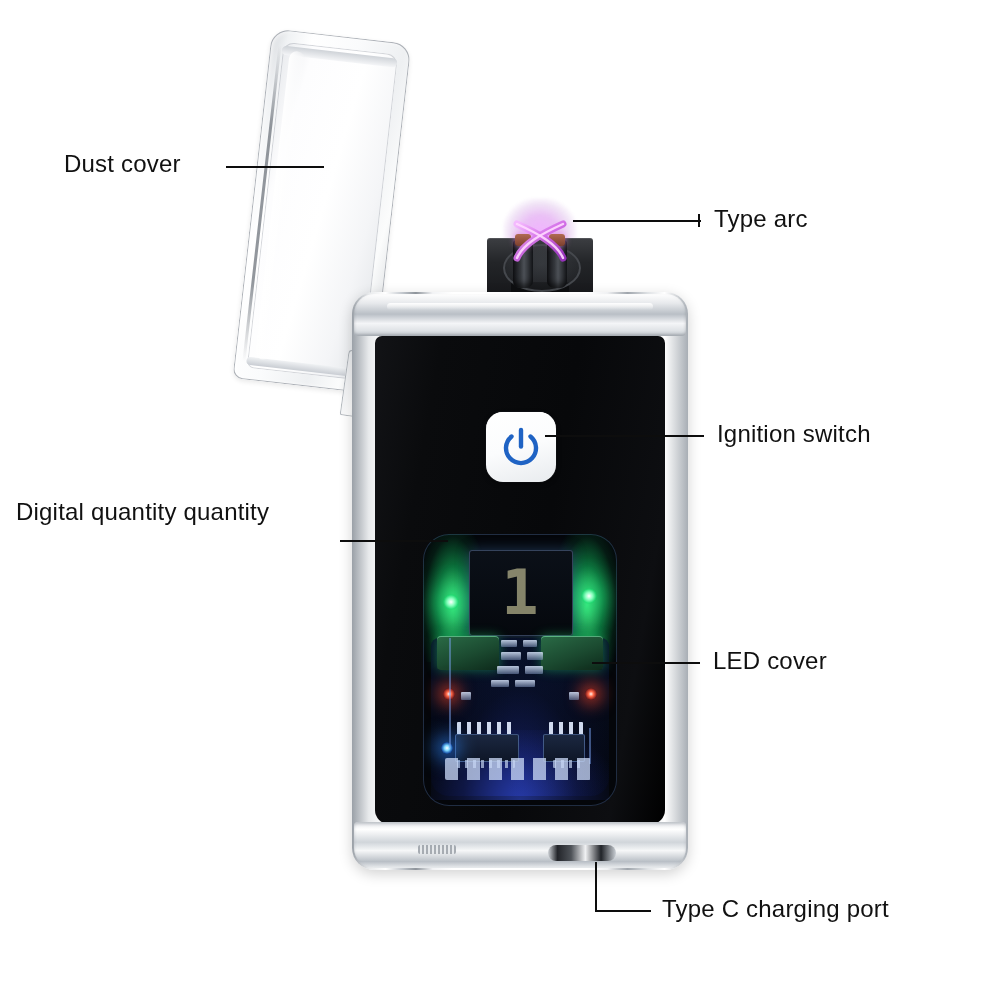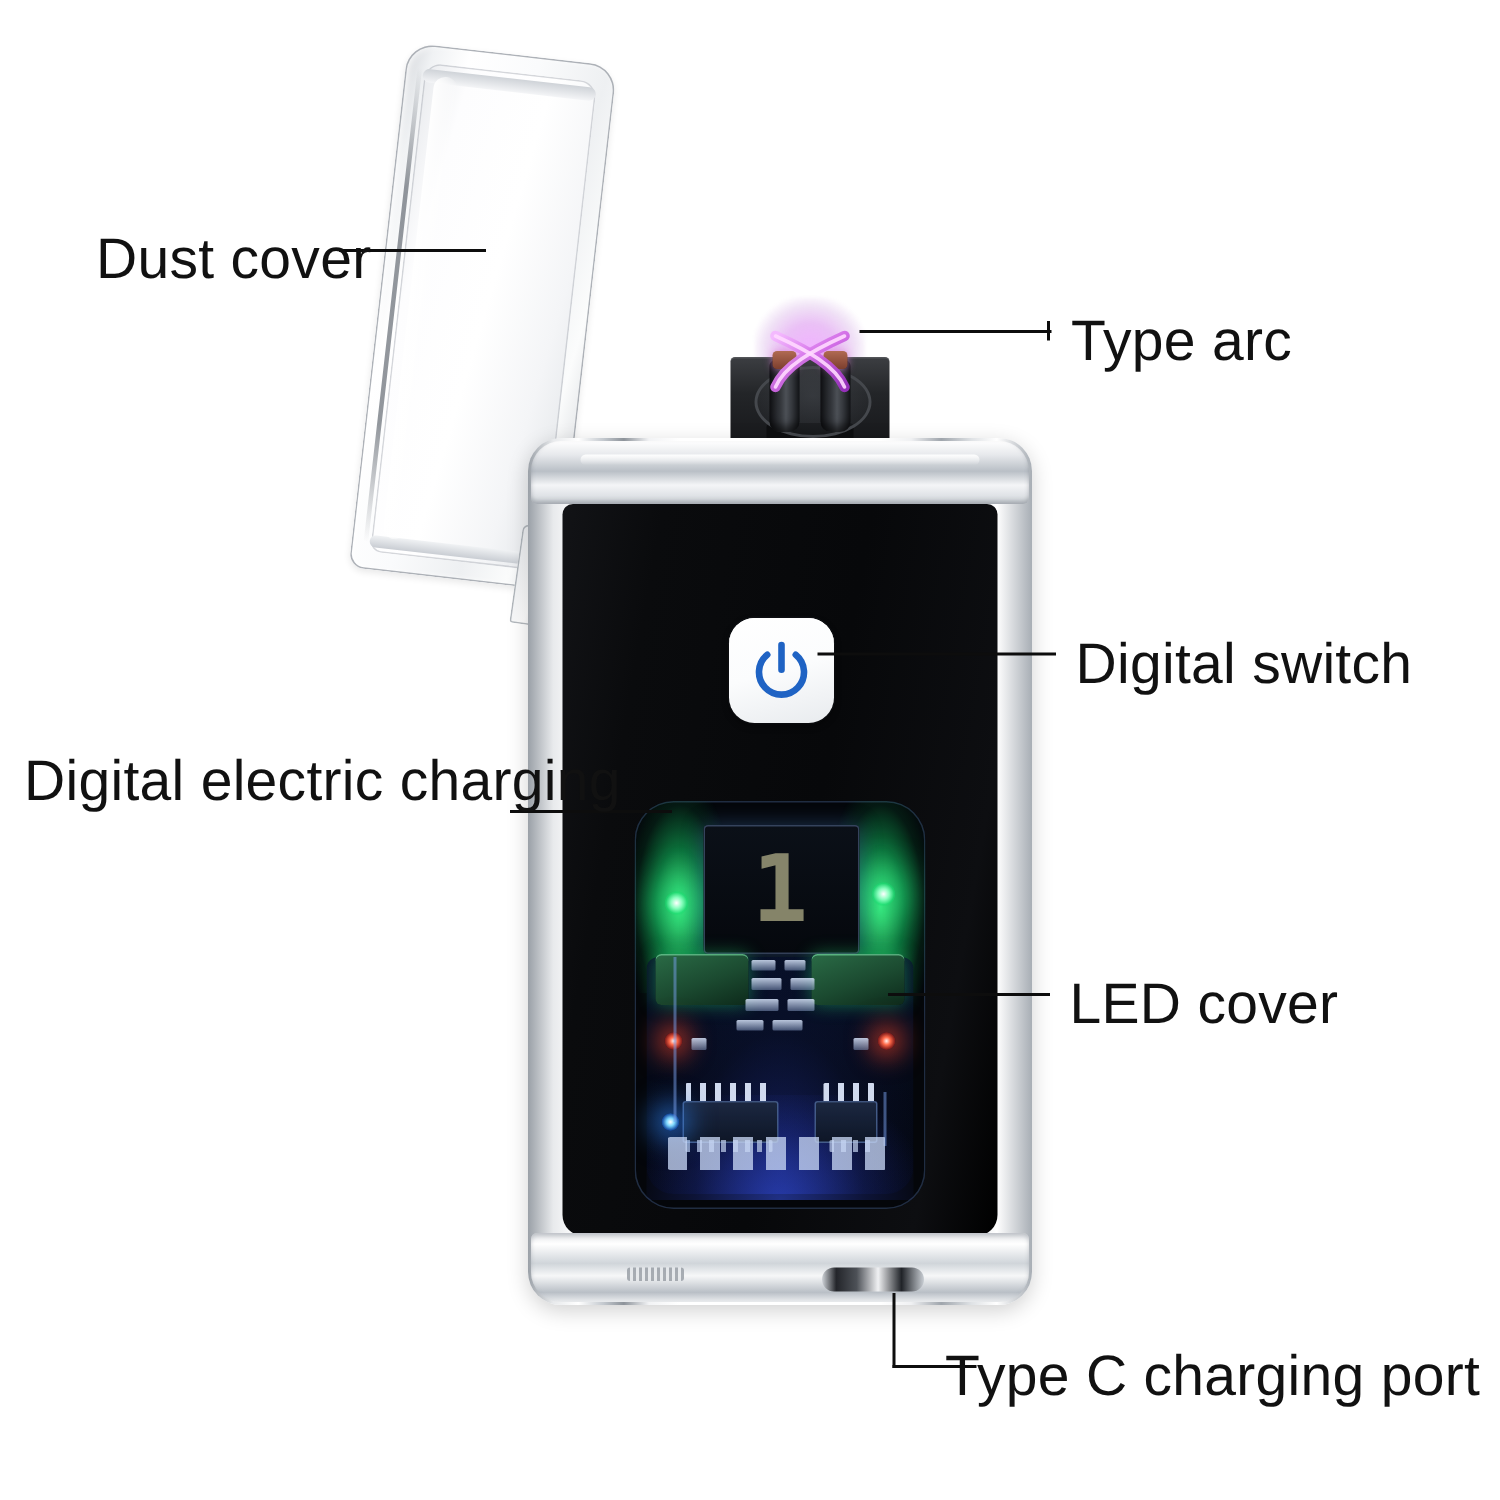--- a/index.html
+++ b/index.html
@@ -16,21 +16,21 @@
     width: 1000px;
     height: 1000px;
     background: #ffffff;
     overflow: hidden;
   }
 
   
   .callout {
     position: absolute;
     color: #111111;
-    font-size: 38px;
+    font-size: 24px;
     line-height: 1.32;
     letter-spacing: 0.2px;
     white-space: pre;
     font-family: "Liberation Sans", sans-serif;
   }
   .callout.right { text-align: left; }
   .callout.left  { text-align: right; }
 
   
   .leader {
@@ -627,21 +627,21 @@
 
   <div class="leader h" style="left:592px; top:662px; width:108px;"></div>
 
   <div class="leader v" style="left:595px; top:862px; height:50px;"></div>
   <div class="leader h" style="left:595px; top:910px; width:56px;"></div>
 
   <div class="callout left" style="left:64px;  top:148px;">Dust cover</div>
 
   <div class="callout right" style="left:714px; top:203px;">Type arc</div>
 
-  <div class="callout right" style="left:717px; top:418px;">Digital switch</div>
-
-  <div class="callout left" style="left:16px;  top:496px;">Digital electric charging</div>
+  <div class="callout right" style="left:717px; top:418px;">Ignition switch</div>
+
+  <div class="callout left" style="left:16px;  top:496px;">Digital quantity quantity</div>
 
   <div class="callout right" style="left:713px; top:645px;">LED cover</div>
 
-  <div class="callout right" style="left:630px; top:893px;">Type C charging port</div>
+  <div class="callout right" style="left:662px; top:893px;">Type C charging port</div>
 
 </div>
 
 </body></html>

